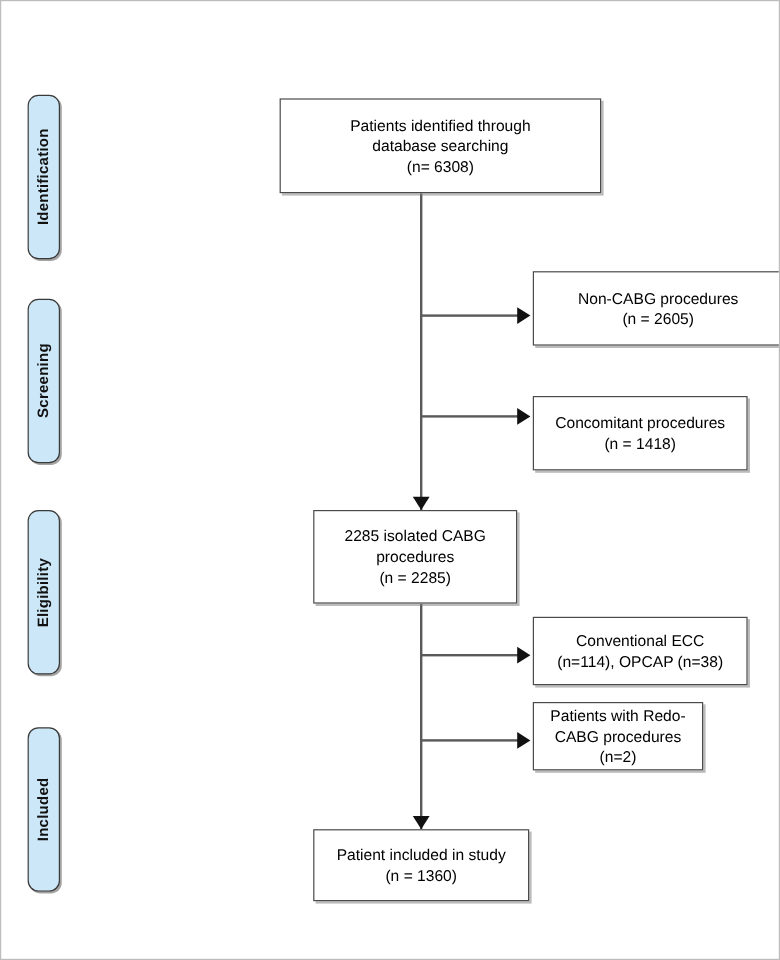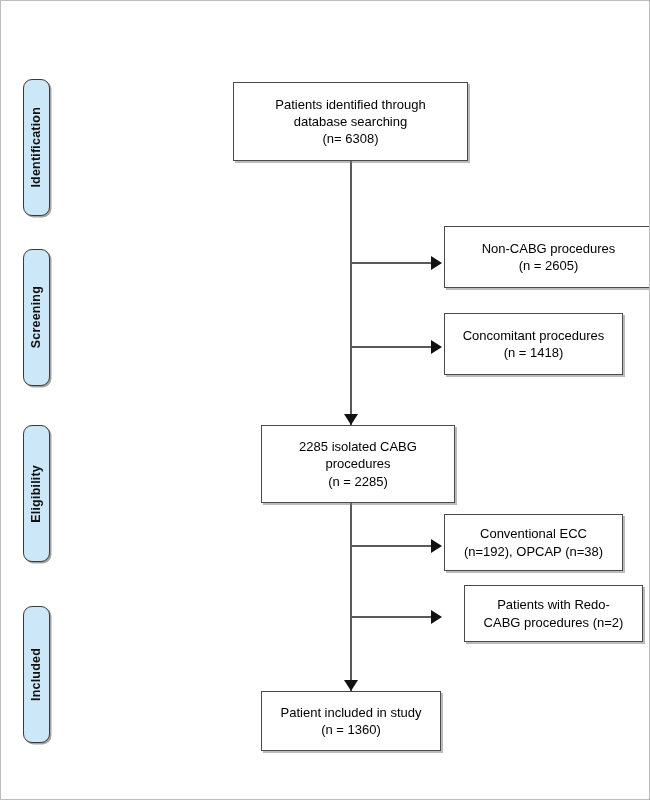--- a/index.html
+++ b/index.html
@@ -124,50 +124,50 @@
 
   <div class="h-line" style="left:350px; top:345px; width:82px; height:2px;"></div>
   <div class="arrow-right" style="left:430px; top:339px;"></div>
 
   <div class="h-line" style="left:350px; top:544px; width:82px; height:2px;"></div>
   <div class="arrow-right" style="left:430px; top:538px;"></div>
 
   <div class="h-line" style="left:350px; top:615px; width:82px; height:2px;"></div>
   <div class="arrow-right" style="left:430px; top:609px;"></div>
 
-  <div class="flow-box" style="left:232px; top:81px; width:235px; height:79px;">
+  <div class="flow-box" style="left:232px; top:81px; width:268px; height:79px;">
     <span class="box-text">Patients identified through
 database searching
 (n= 6308)</span>
   </div>
 
-  <div class="flow-box" style="left:260px; top:424px; width:194px; height:78px;">
+  <div class="flow-box" style="left:260px; top:424px; width:170px; height:78px;">
     <span class="box-text">2285 isolated CABG
 procedures
 (n = 2285)</span>
   </div>
 
   <div class="flow-box" style="left:260px; top:690px; width:180px; height:60px;">
     <span class="box-text">Patient included in study
 (n = 1360)</span>
   </div>
 
   <div class="flow-box" style="left:443px; top:225px; width:209px; height:62px;">
     <span class="box-text">Non-CABG procedures
 (n =  2605)</span>
   </div>
 
-  <div class="flow-box" style="left:443px; top:312px; width:179px; height:62px;">
+  <div class="flow-box" style="left:443px; top:329px; width:179px; height:62px;">
     <span class="box-text">Concomitant procedures
 (n = 1418)</span>
   </div>
 
   <div class="flow-box" style="left:443px; top:513px; width:179px; height:57px;">
     <span class="box-text">Conventional ECC
-(n=192), OPCAP (n=38)</span>
+(n=114), OPCAP (n=38)</span>
   </div>
 
-  <div class="flow-box" style="left:443px; top:584px; width:179px; height:57px;margin-left:20px;">
+  <div class="flow-box" style="left:443px; top:584px; width:142px; height:57px;">
     <span class="box-text">Patients with Redo-
 CABG procedures (n=2)</span>
   </div>
 
 </div>
 
 </body></html>

